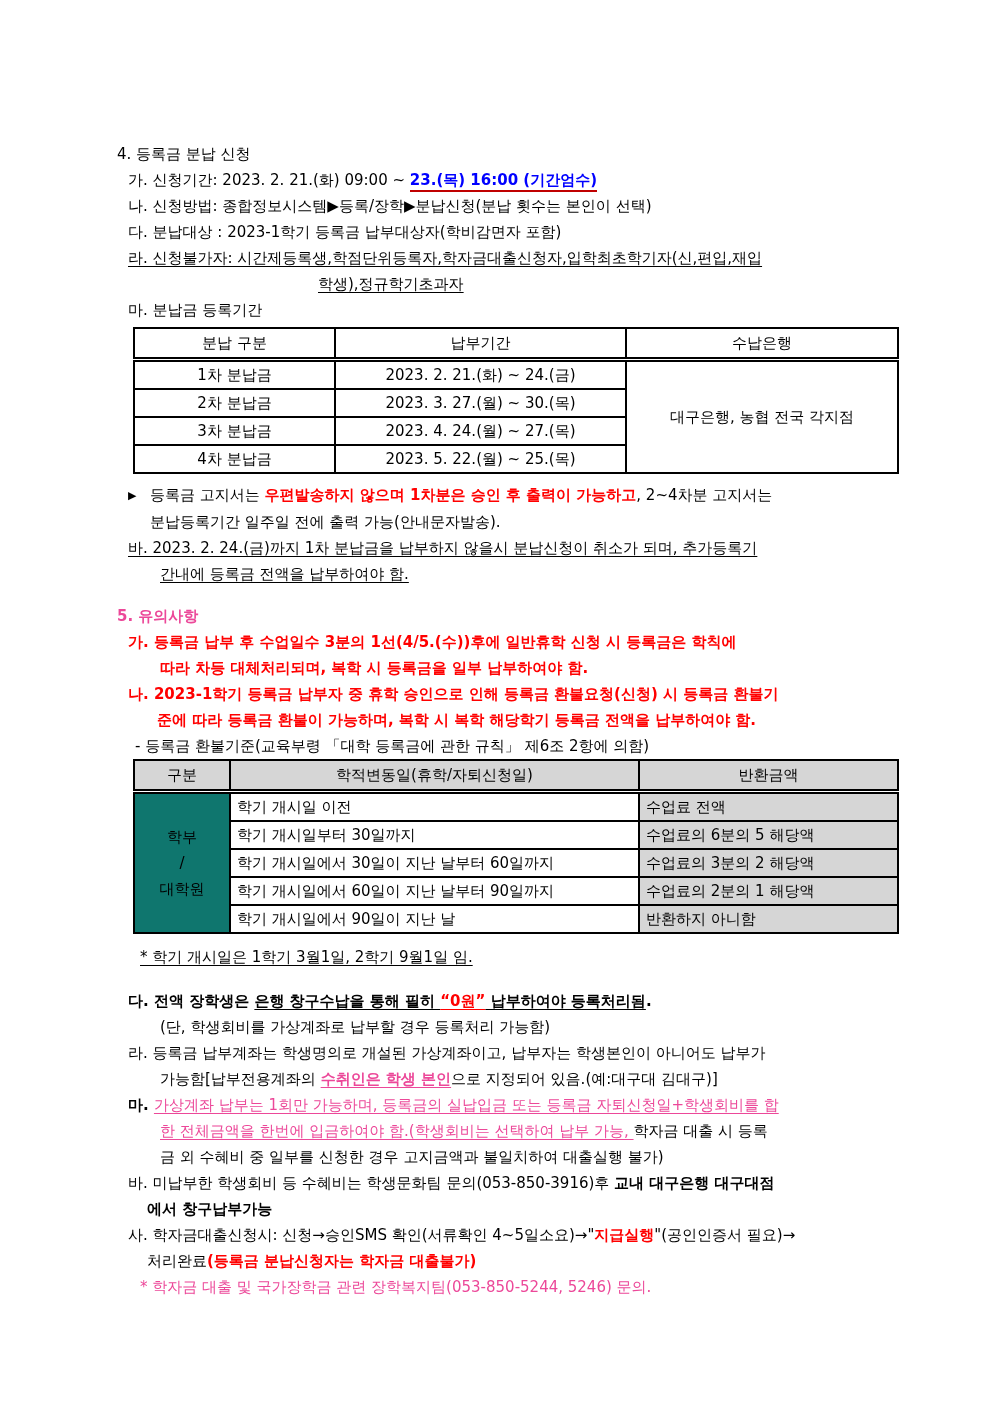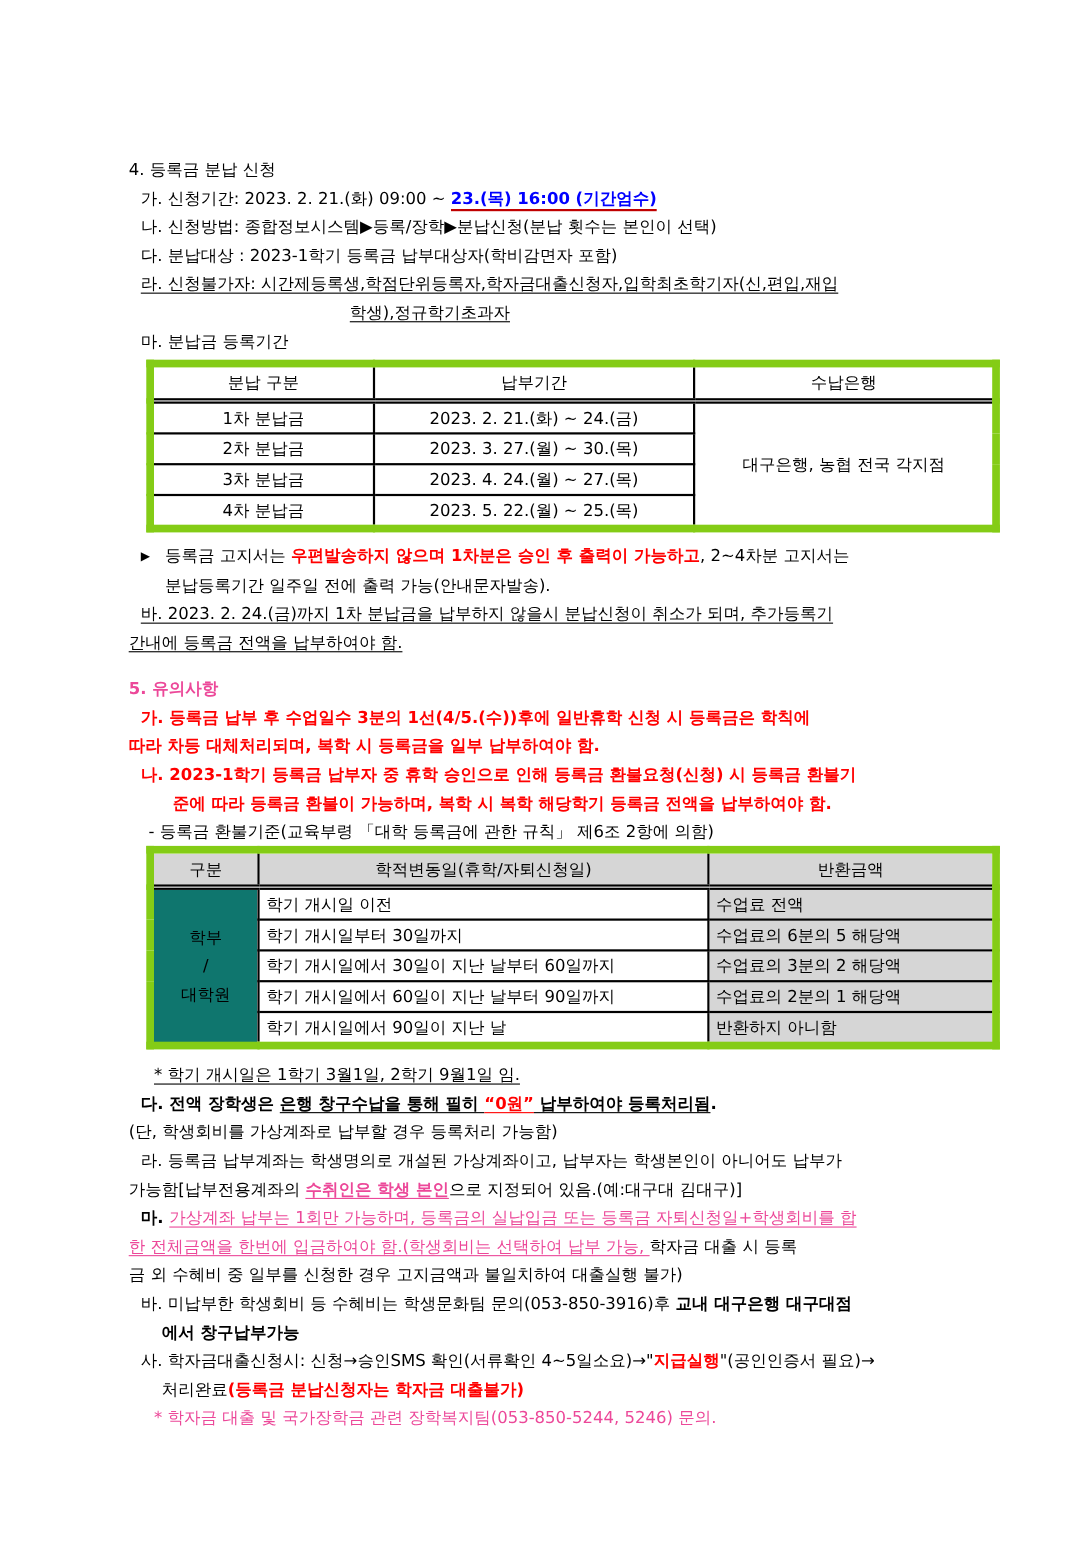--- a/index.html
+++ b/index.html
@@ -13,40 +13,40 @@
   }
   .content{padding:141px 108px 0 117px;}
   .ln{white-space:pre-wrap;}
   .b{font-weight:bold;}
   .red{color:#ff0000;}
   .blue{color:#ec4899;}
   .ul{text-decoration:underline;text-underline-offset:3px;}
   .deadline{color:#0000ff;font-weight:bold;border-bottom:2px solid #c00000;padding-bottom:1px;}
   .bullet{display:inline-block;width:22px;font-size:11px;vertical-align:1px;}
 
-  table{border-collapse:collapse;table-layout:fixed;border:7px solid #84cc16;}
+  table{border-collapse:collapse;table-layout:fixed;border:1px solid #84cc16;}
   th,td{border:2px solid #000;padding:0 6px;overflow:hidden;}
   thead th{font-weight:normal;text-align:center;height:28px;border-bottom:5px double #000;}
 
   .t1{width:722px;margin:4px 0 8px 16px;}
   .t1 td{height:25px;text-align:center;}
   .t1 .bank-cell{text-align:center;}
 
   .t2{width:722px;margin:0 0 10px 16px;}
   .t2 thead th{background:#d6d6d6;margin-left:42px;}
   .t2 td{height:26px;}
   .t2 .group-cell{text-align:center;background:#0f766e;}
   .t2 .event-cell{text-align:left;}
   .t2 .amount-cell{text-align:left;background:#d6d6d6;}
 
   .mt-sec5{margin-top:16px;}
-  .mt-da{}
+  .mt-da{margin-top:18px;}
   .ind-a{margin-left:11px;}
   .ind-ra2{margin-left:201px;}
-  .ind-cont{}
+  .ind-cont{margin-left:43px;}
   .ind-cont2{margin-left:40px;}
   .ind-note{margin-left:18px;}
   .ind-star{margin-left:23px;}
   .ind-l2{margin-left:30px;}
   .ind-notice2{margin-left:33px;}
 </style>
 </head>
 <body>
 
 <div class="page">

